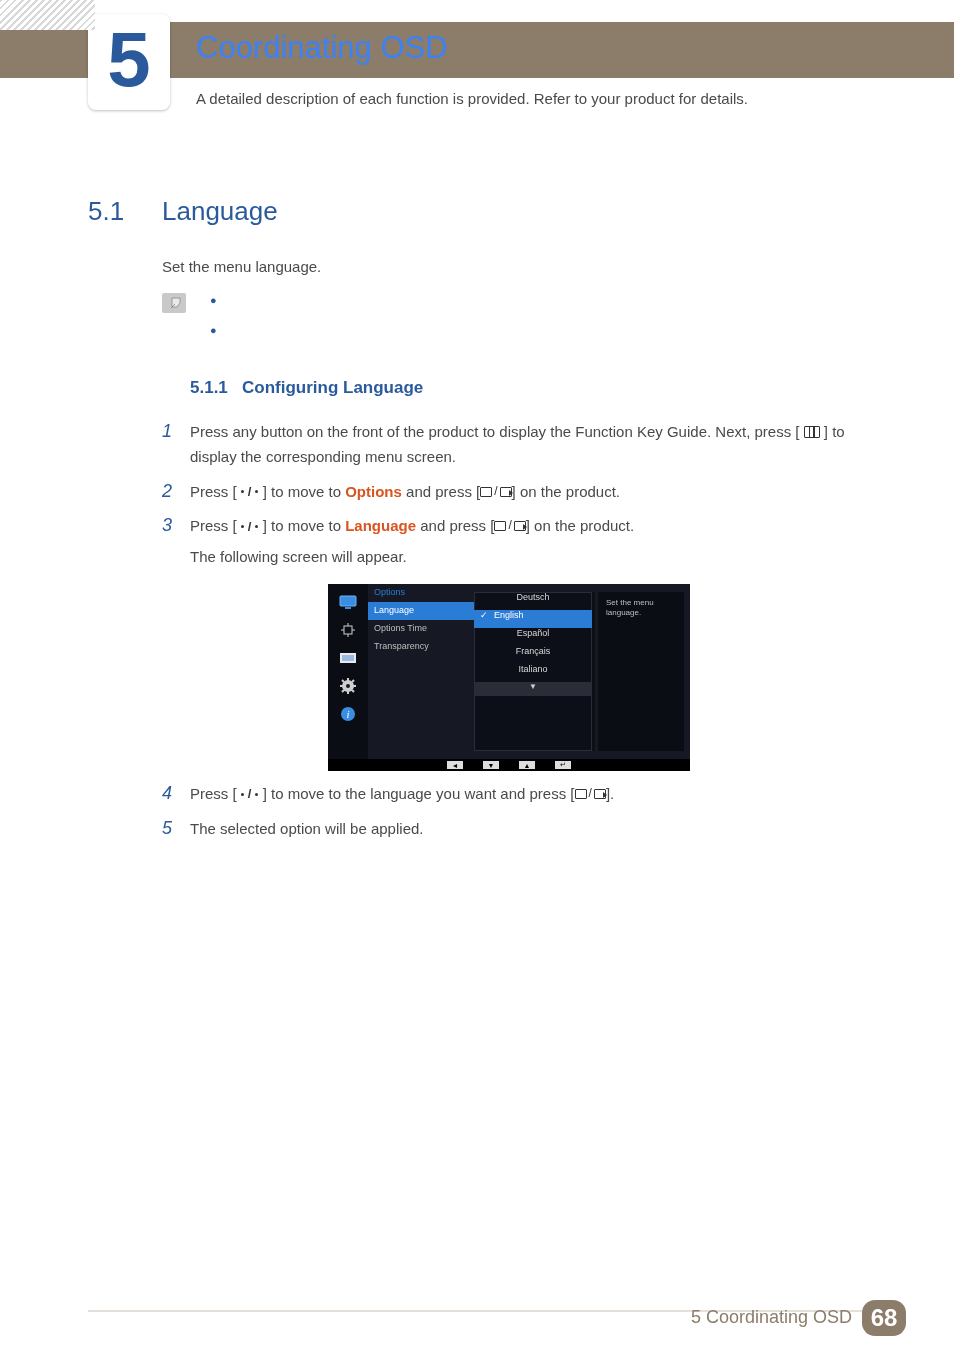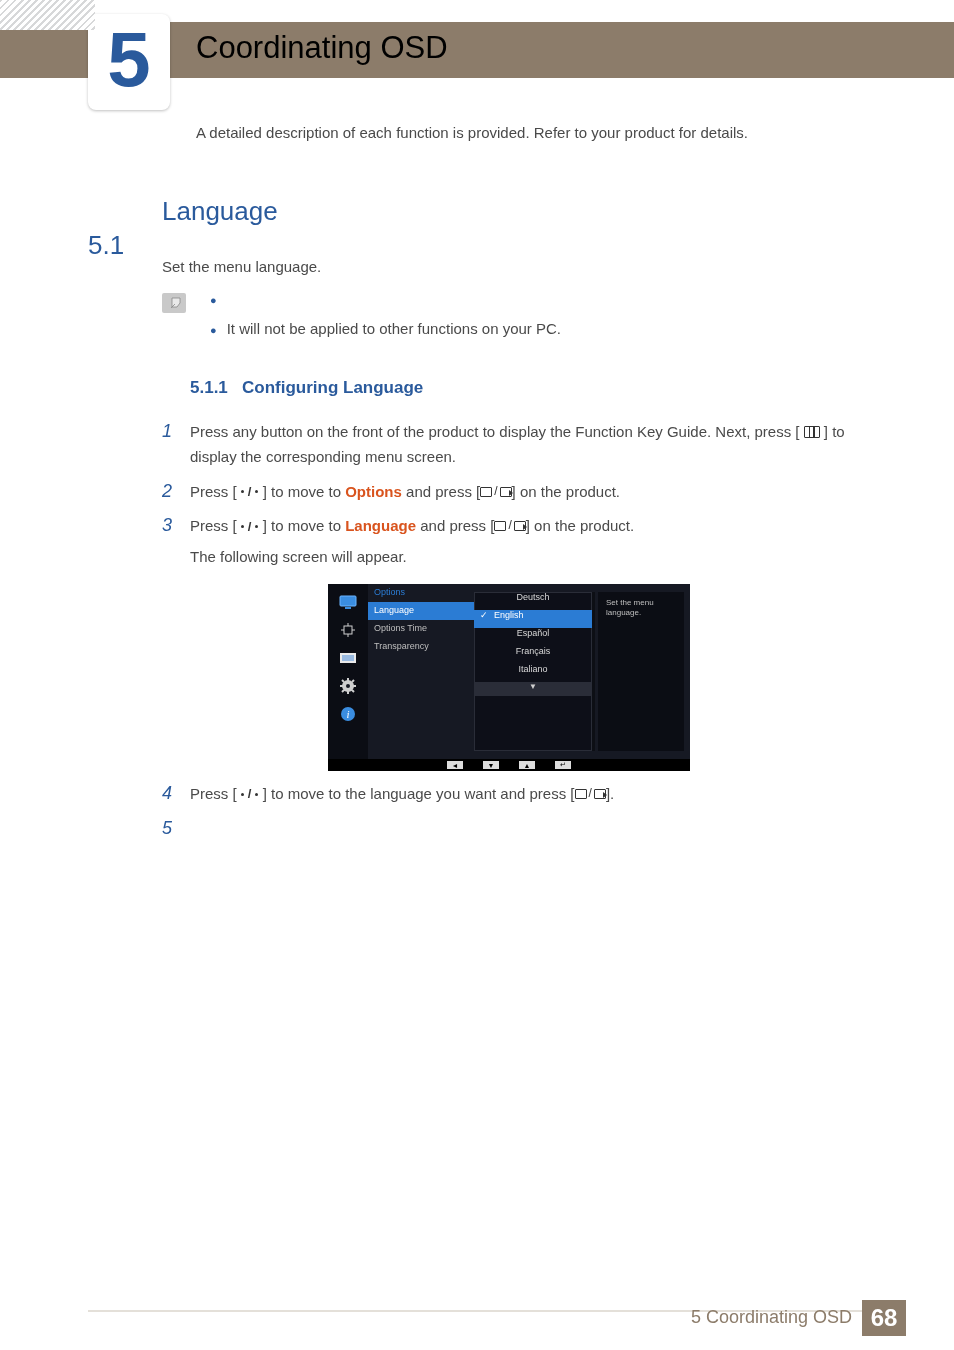--- a/index.html
+++ b/index.html
@@ -41,36 +41,34 @@
     font-size: 78px;
     font-weight: bold;
     color: #2a5a9c;
     line-height: 1;
     margin-top: -6px;
   }
   .chapter-title {
     position: absolute;
     top: 30px; left: 196px;
     font-size: 31px;
-    color: #000000;
+    color: #3b82f6;
     z-index: 2;
   }
   .chapter-desc {
     position: absolute;
     top: 90px; left: 196px;
     font-size: 15px;
     color: #4a4a4a;
-    margin-top: 34px;
   }
   .sec-num {
     position: absolute;
     top: 196px; left: 88px;
     font-size: 26px;
     color: #2a5a9c;
-    margin-top: 34px;
   }
   .sec-title {
     position: absolute;
     top: 196px; left: 162px;
     font-size: 26px;
     color: #2a5a9c;
   }
   .sec-intro {
     position: absolute;
     top: 258px; left: 162px;
@@ -202,21 +200,21 @@
     bottom:22px; right:102px;
     font-size:18px; color:#8c7c6a;
   }
   .footer-page {
     position:absolute;
     bottom:14px; right:48px;
     width:44px; height:36px;
     background:#8c7c6a;
     color:#fff;
     font-size:24px; font-weight:bold;
-    display:flex; align-items:center; justify-content:center;
+    display:flex; align-items:center; justify-content:center;border-radius:13px;
   }
 </style>
 </head>
 <body>
 
 <div class="hatch"></div>
 <div class="header-bar"></div>
 <div class="chapter-badge">
   <div class="chapter-number">5</div>
 </div>
@@ -231,21 +229,20 @@
   <svg width="14" height="14" viewBox="0 0 14 14">
       <path d="M2 2 L10 2 L10 7 L7 11 L2 11 Z M1 12 L5 8" fill="#e9e9e9" stroke="#888" stroke-width="0.8"></path>
     </svg>
 </div>
 <div class="note-list">
   <div class="bullet-row">
     <span class="dot">●</span>
   </div>
   <div class="bullet-row">
     <span class="dot">●</span>
-    <span>It will not be applied to other functions on your PC.</span>
   </div>
 </div>
 
 <div class="subsec">
   <span>5.1.1</span>&nbsp;&nbsp;
   <span>Configuring Language</span>
 </div>
 
 <div class="steps">
   <div class="step-row">
@@ -354,18 +351,19 @@
     <div class="step-text">
       <span>Press [ </span><span class="nav-dots">
           <span class="d"></span>
           <span class="slash">/</span>
           <span class="d"></span>
         </span><span> ] to move to the language you want and press [</span><span class="combo-glyph"><span class="sq"></span>/<span class="sq arrow"></span></span><span>].</span>
     </div>
   </div>
   <div class="step-row">
     <div class="step-num">5</div>
+    <div class="step-text">The selected option will be applied.</div>
   </div>
 </div>
 
 <div class="footer-line"></div>
 <div class="footer-chapter">5 Coordinating OSD</div>
 <div class="footer-page">68</div>
 
 </body></html>

